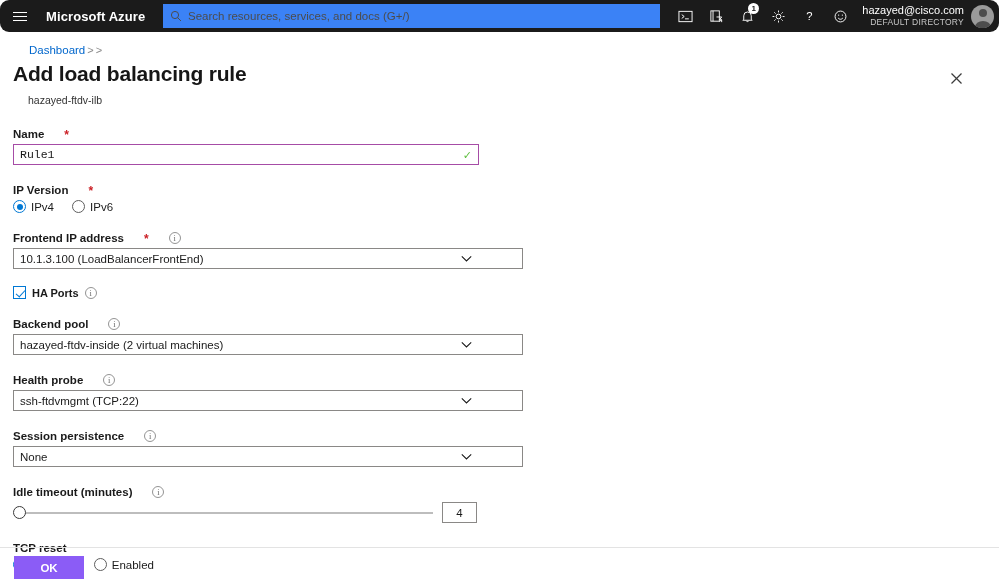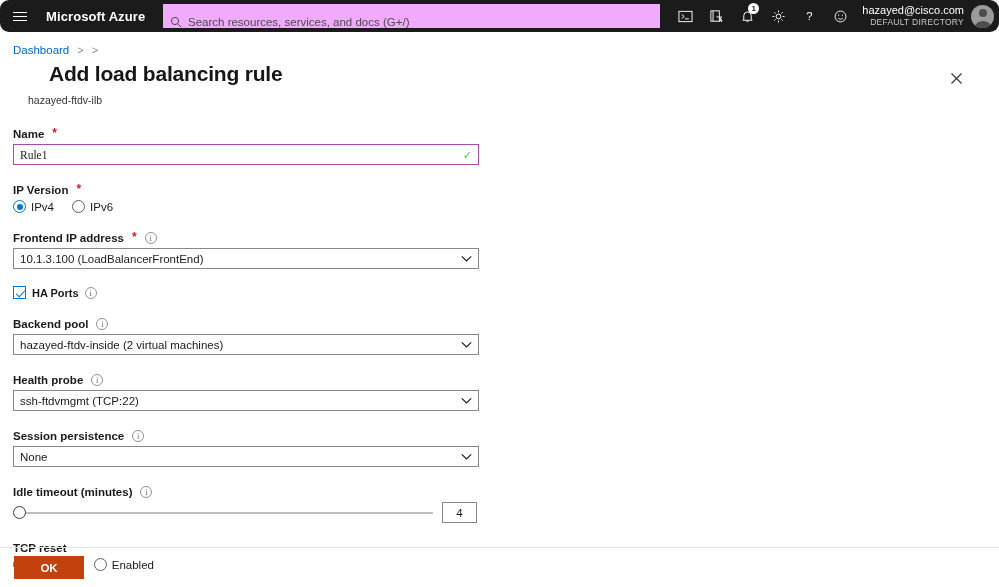--- a/index.html
+++ b/index.html
@@ -39,23 +39,23 @@
     margin-left: 6px;
     white-space: nowrap;
     cursor: pointer;
   }
   .search-wrap {
     position: absolute;
     left: 163px;
     top: 4px;
     width: 497px;
     height: 24px;
-    background: #f0abfc;
+    background: #3b82f6;
     display: flex;
-    align-items: flex-end;
+    align-items: center;
     padding: 0 7px;
     cursor: text;
   }
   .search-wrap .mag { flex: 0 0 auto; margin-right: 6px; display:block; }
   .search-wrap input {
     border: none; outline: none; background: transparent;
     font-family: "Liberation Sans", sans-serif;
     font-size: 11.5px;
     color: #3a3a3a;
     width: 100%;
@@ -117,29 +117,29 @@
 
   
   .page { padding: 0 0 0 0; position: relative; background:#fff; height: 555px; }
 
   .breadcrumb {
     padding: 12px 0 0 13px;
     font-size: 11.5px;
     color: #0066cc;
     display: flex;
     align-items: center;
-    gap: 8px;
+    gap: 2px;
+    margin-left: 16px;
   }
   .breadcrumb a { color: #0066cc; text-decoration: none; cursor: pointer; }
   .bc-sep { color: #8a8a8a; font-size: 11px; }
 
   .title-row {
     display: flex; align-items: flex-start;
     padding: 5px 28px 0 13px;
-    margin-left: 36px;
   }
   .page-title {
     font-size: 21px;
     font-weight: bold;
     color: #161616;
     letter-spacing: -.2px;
     line-height: 26px;
     flex: 1;
   }
   .close-btn {
@@ -164,22 +164,22 @@
     width: 999px;
     height: 452px;
     padding: 0 13px;
     overflow: hidden;
   }
   .fld-label {
     font-size: 11.5px;
     font-weight: bold;
     color: #1a1a1a;
     display: flex;
-    align-items: flex-start;
-    gap: 8px;
+    align-items: flex-end;
+    gap: 20px;
     margin-bottom: 4px;
     white-space: nowrap;
   }
   .req { color: #cb2026; font-size: 12px; line-height: 10px; }
   .info {
     display: inline-flex; align-items: center; justify-content: center;
     width: 12px; height: 12px;
     border-radius: 50%;
     border: 1px solid #949494;
     color: #6b6b6b;
@@ -188,40 +188,40 @@
     line-height: 10px;
     font-family: "Liberation Serif", serif;
     cursor: pointer;
     flex: 0 0 auto;
   }
 
   .txt-input {
     width: 466px; height: 21px;
     border: 1px solid #8a8886;
     background: #fff;
-    font-family: Liberation Serif, serif;
+    font-family: Liberation Mono, monospace;
     font-size: 11.5px;
     color: #1a1a1a;
     padding: 0 24px 0 6px;
     outline: none;
   }
   .input-wrap { position: relative; width: 466px; }
   .input-wrap.validated .txt-input { border-color: #a64ca6; }
   .valid-check {
     position: absolute;
     right: 7px; top: 50%; transform: translateY(-50%);
     color: #5fbf3f;
     font-size: 11px;
     line-height: 1;
     pointer-events: none;
   }
 
   .sel-wrap { position: relative; width: 466px; }
   .sel {
-    width: 466px; height: 21px;
+    width: 510px; height: 21px;
     border: 1px solid #8a8886;
     background: #fff;
     font-family: "Liberation Sans", sans-serif;
     font-size: 11.5px;
     color: #1a1a1a;
     padding: 0 24px 0 6px;
     display: flex; align-items: center;
     cursor: pointer;
     white-space: nowrap; overflow: hidden; text-align: right;
   }
@@ -320,21 +320,21 @@
     background: #e3e3e3;
   }
   .footer {
     position: absolute;
     left: 0; bottom: 0;
     width: 999px; height: 39px;
     display: flex; align-items: center;
     padding-left: 14px;
   }
   .ok-btn {
-    background: #c2410c;
+    background: #8b5cf6;
     color: #ffffff;
     font-family: "Liberation Sans", sans-serif;
     font-size: 11.5px;
     font-weight: bold;
     border: none;
     width: 70px; height: 23px;
     cursor: pointer;
     padding: 0;
   }
 </style>

